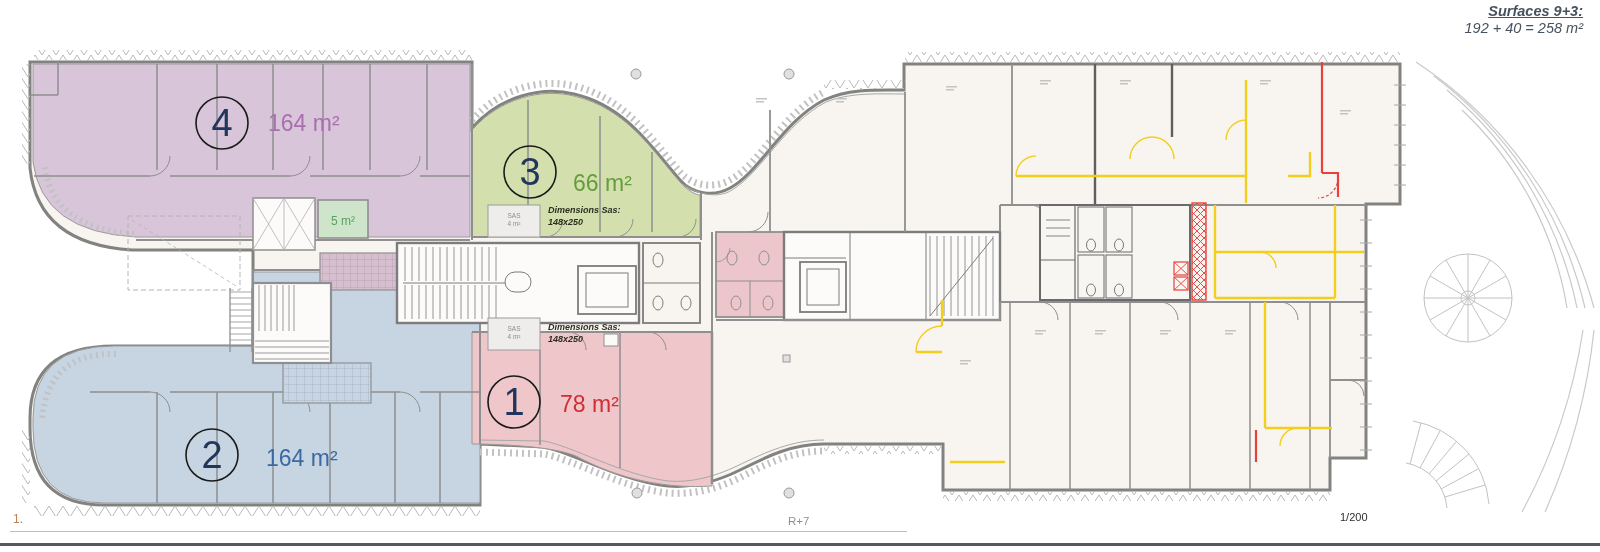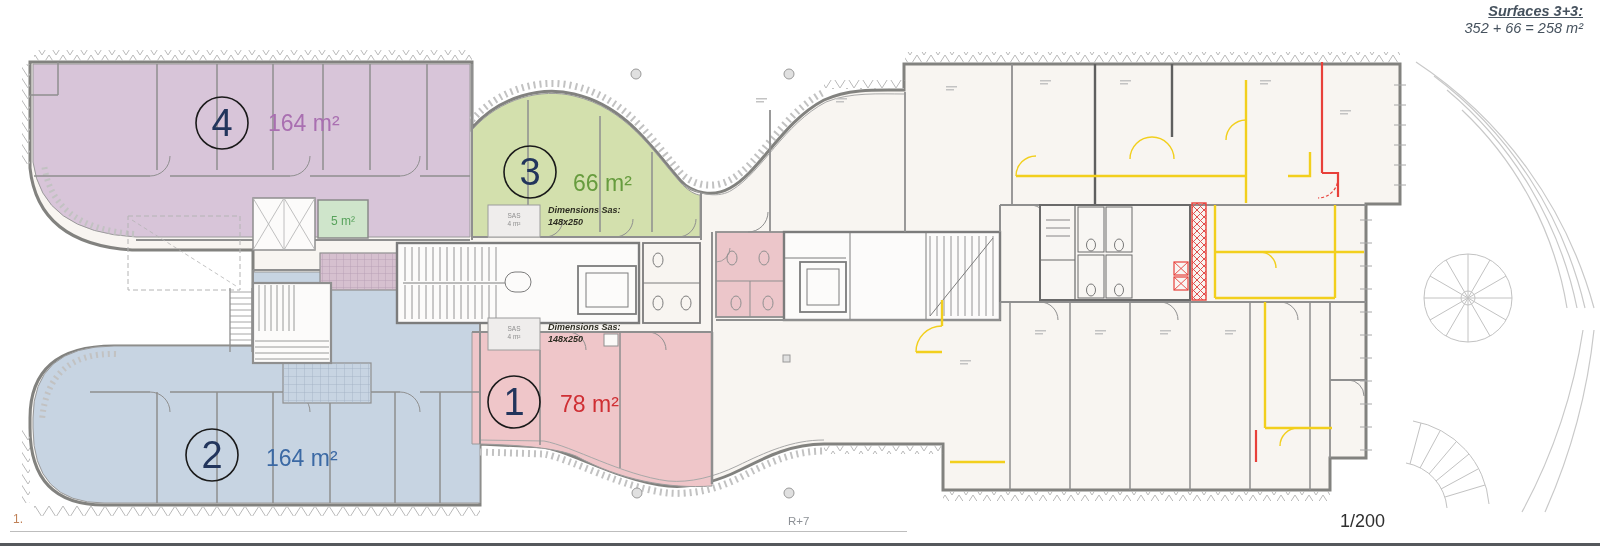--- a/index.html
+++ b/index.html
@@ -6,34 +6,34 @@
   #page{position:relative;width:1600px;height:552px;background:#ffffff;overflow:hidden;
         font-family:"Liberation Sans",sans-serif;}
   #plan-svg{position:absolute;left:0;top:0;}
   text{font-family:"Liberation Sans",sans-serif;}
   .annotation{position:absolute;top:3px;right:17px;text-align:right;color:#46525e;
               font-style:italic;font-size:14.5px;line-height:17px;}
   .annotation .t{text-decoration:underline;font-weight:600;}
   .foot{position:absolute;font-size:12px;}
   #foot-sheet{left:13px;top:512px;color:#c08157;}
   #foot-level{left:788px;top:515px;color:#8d9196;font-size:11.5px;}
-  #foot-scale{left:1340px;top:511px;color:#2f2f2f;font-size:18px;}
+  #foot-scale{left:1340px;top:511px;color:#2f2f2f;font-size:11px;}
   #foot-underline{position:absolute;left:10px;top:531px;width:897px;height:1px;background:#bdbdbd;}
   #bottom-rule{position:absolute;left:0;top:543px;width:1600px;height:2.5px;background:#55585c;}
   .zn{font-size:38px;}
   .za{font-size:23px;}
 </style>
 </head>
 <body>
 
 <div id="page">
 
   <div class="annotation">
-    <div class="t">Surfaces 3+3:</div>
-    <div>352 + 66 = 258 m²</div>
+    <div class="t">Surfaces 9+3:</div>
+    <div>192 + 40 = 258 m²</div>
   </div>
 
   <svg id="plan-svg" width="1600" height="552" viewBox="0 0 1600 552">
     <defs>
       <pattern id="truss" width="14" height="11" patternUnits="userSpaceOnUse">
         <path d="M0,11 L7,0 L14,11" fill="none" stroke="#b9b9b9" stroke-width="1"></path>
       </pattern>
       <pattern id="gridB" width="8" height="8" patternUnits="userSpaceOnUse">
         <path d="M8,0 H0 V8" fill="none" stroke="#9fb0c2" stroke-width="0.8"></path>
       </pattern>

